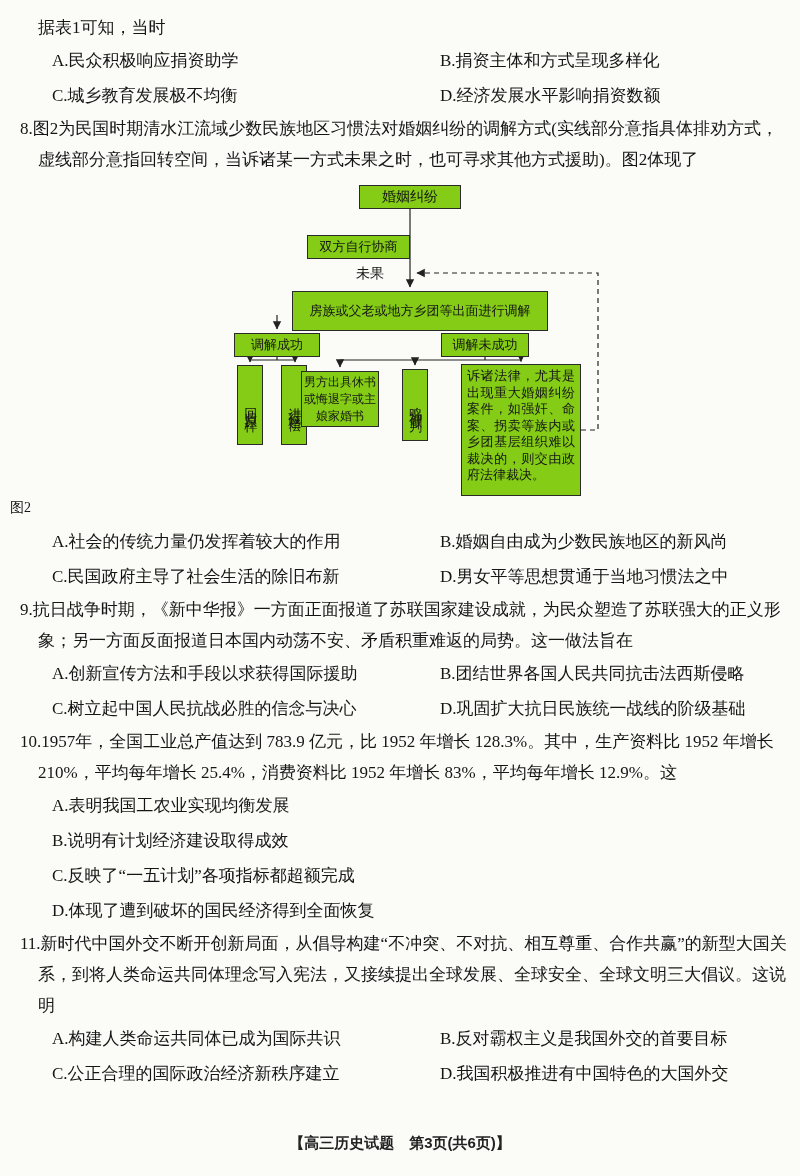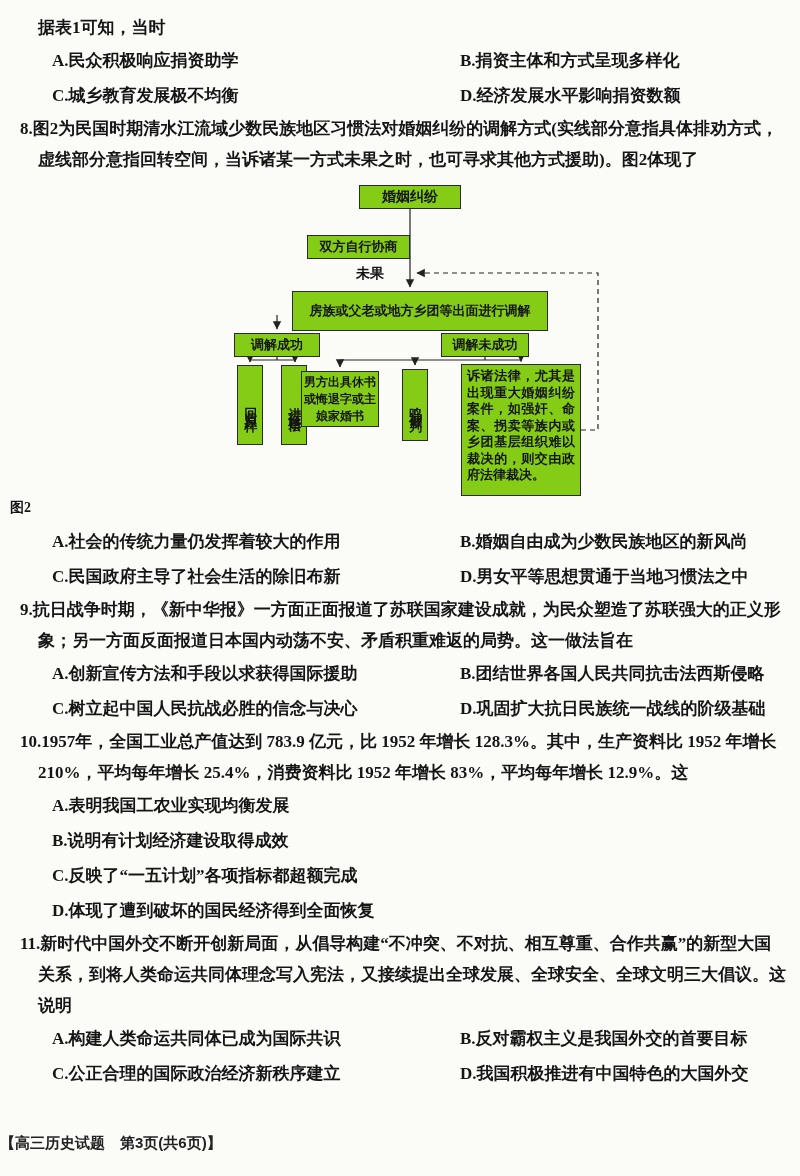--- a/index.html
+++ b/index.html
@@ -6,24 +6,24 @@
   html,body { width:800px; }
   body {
     height:1176px;
     background:#fbfbf8;
     color:#151515;
     font-family:"Liberation Serif","DejaVu Serif",serif;
     font-size:17px;
     position:relative;
     overflow:hidden;
   }
-  .page { padding:12px 12px 0 10px; position:relative;font-weight:bold; }
+  .page { padding:12px 12px 0 10px; position:relative; }
   .cont-line { padding-left:18px; line-height:31px; }
   .para { line-height:31px; padding-left:28px; text-indent:-18px; }
-  .opt-row { line-height:35px; display:flex;gap:20px; }
+  .opt-row { line-height:35px; display:flex; }
   .opt-l { margin-left:42px; width:388px; }
   .opt-r { flex:1; }
   .opt-single { margin-left:42px; line-height:35px; }
 
   
   .flowchart { position:relative; width:776px; height:345px; margin-top:4px; }
   .flowchart svg { position:absolute; left:0; top:0; }
   .fc-box {
     position:absolute;
     border:1px solid #2a2a2a;
@@ -42,20 +42,21 @@
   .fc-small { font-size:12px; line-height:17px; padding:18px 2px; }
   .fc-law {
     font-size:13px; line-height:16.5px;
     display:block; text-align:justify;
     padding:3px 5px;
   }
   .fc-caption { position:absolute; left:0; right:0; top:320px; text-align:left; font-size:14px; }
 
   .footer {
     position:absolute; left:0; top:1134px; width:800px;
+    text-align:center;
     font-family:"Liberation Sans","DejaVu Sans",sans-serif;
     font-weight:bold; font-size:15px; color:#222;
   }
 </style>
 </head>
 <body>
 
 <div class="page">
 
   <div class="cont-line" style="padding-left:28px">据表1可知，当时</div>

